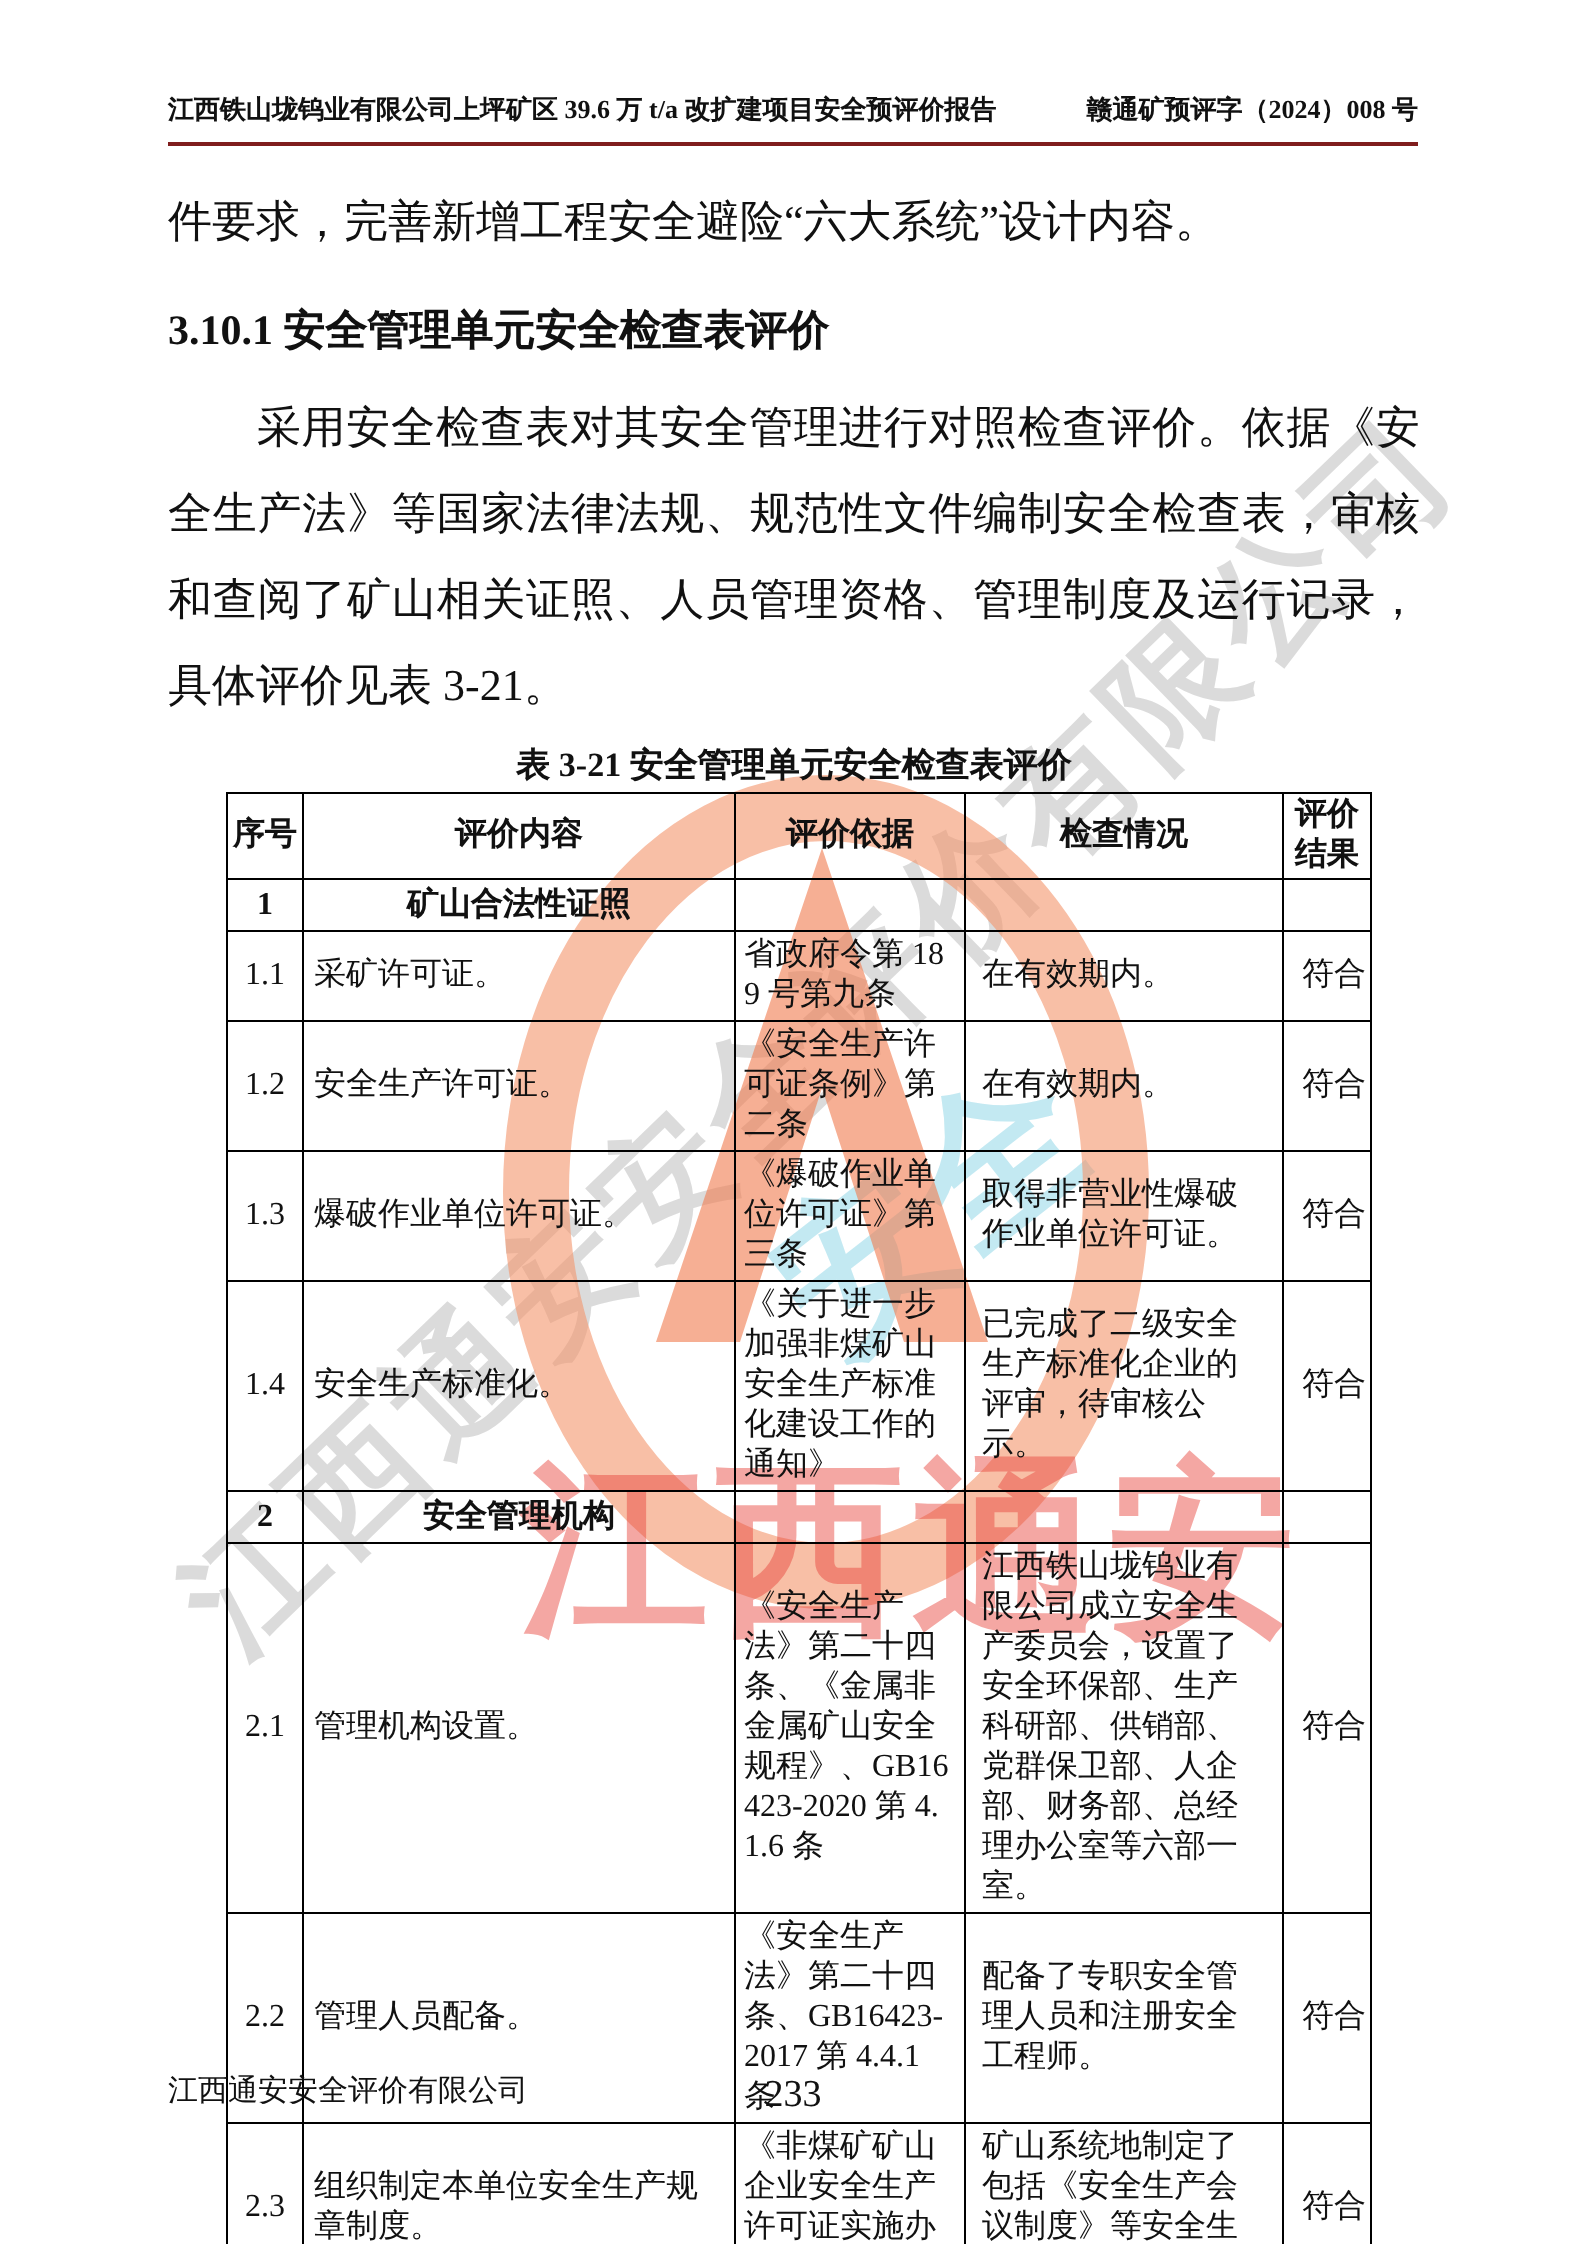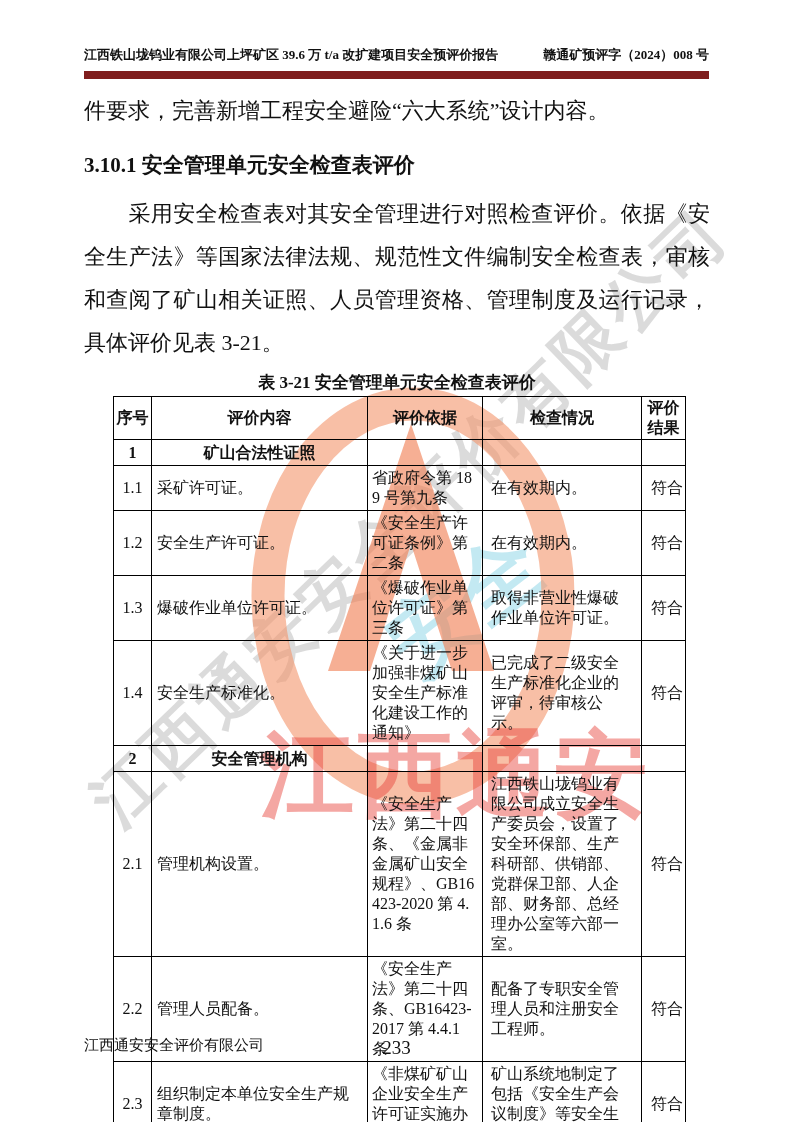--- a/index.html
+++ b/index.html
@@ -33,21 +33,21 @@
     color:rgba(231,72,62,0.48);white-space:nowrap;
   }
 
   
   .content-layer{position:relative;z-index:1;}
 
   .header{
     position:absolute;left:84px;right:84px;top:46px;
     display:flex;justify-content:space-between;align-items:flex-end;
     font-size:13px;font-weight:700;
-    border-bottom:8px solid #7f1d1d;padding-bottom:7px;
+    border-bottom:2px solid #7f1d1d;padding-bottom:7px;
   }
   .header .h-left{max-width:450px;}
 
   .main{position:absolute;left:84px;right:83px;top:96px;}
   .para{margin:0;font-size:22px;line-height:30px;text-align:justify;}
   .para.multi{line-height:43px;margin-top:13px;}
   .para.multi .indent{display:inline-block;width:2em;}
   h2.doc{font-size:22px;margin:19px 0 0 0;font-weight:700;}
   h3.doc{font-size:21px;margin:25px 0 0 0;font-weight:700;}
   .caption{

